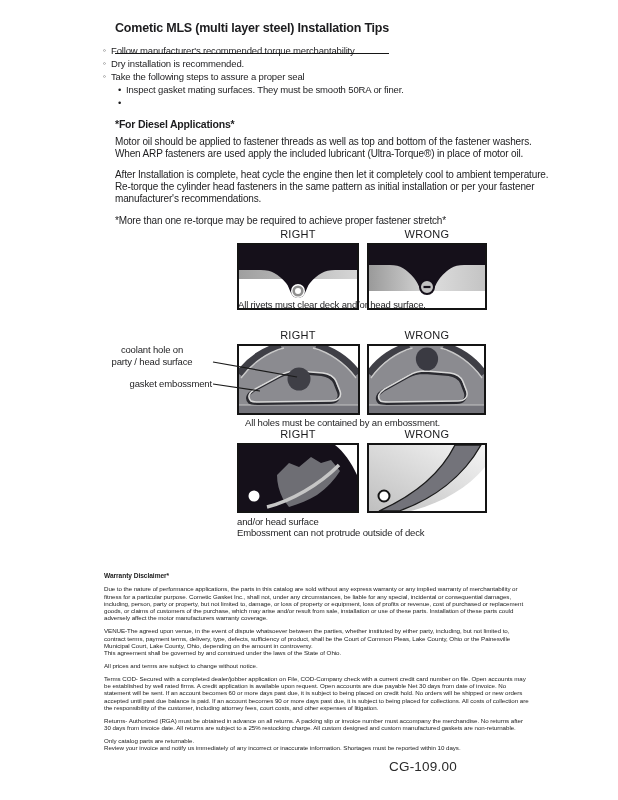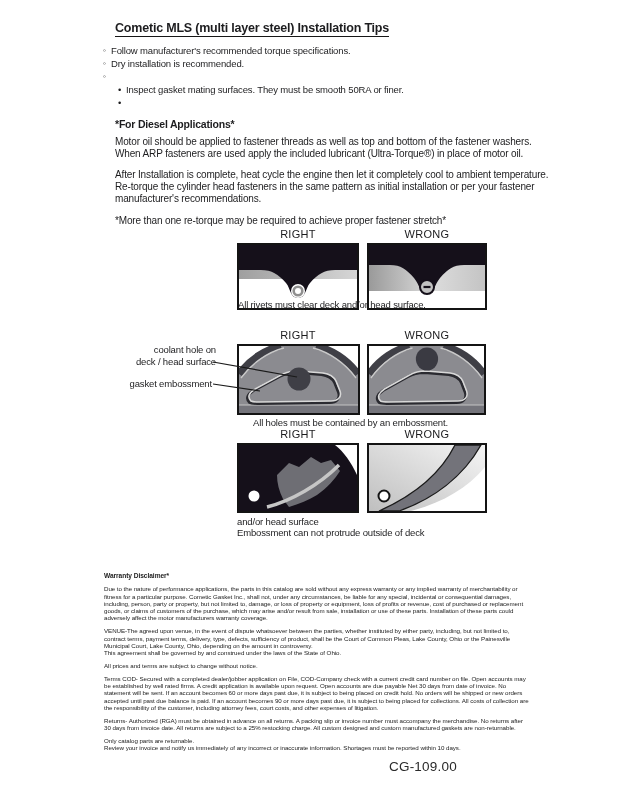--- a/index.html
+++ b/index.html
@@ -4,21 +4,21 @@
 <style>
   html,body{margin:0;padding:0;background:#fff;}
   .page{
     position:relative;width:618px;height:800px;background:#ffffff;
     font-family:"Liberation Sans",sans-serif;color:#1d1d1f;overflow:hidden;
   }
   .abs{position:absolute;}
   
   .title{
     left:115px;top:21px;font-size:12.5px;font-weight:bold;letter-spacing:-0.2px;
-    border-bottom:1.5px solid #161616;padding-bottom:1px;display:inline-block;
+    border-bottom:1.5px solid #161616;padding-bottom:18px;display:inline-block;
   }
   
   .tips{left:103px;top:44px;width:450px;font-size:9.5px;line-height:13px;letter-spacing:-0.15px;}
   .b-line{display:flex;}
   .b-mark{width:8px;flex:0 0 8px;font-size:8px;}
   .sb-line{display:flex;padding-left:15px;}
   .sb-mark{width:8px;flex:0 0 8px;}
   
   .diesel-h{left:115px;top:118px;font-size:10.5px;font-weight:bold;letter-spacing:-0.2px;}
   .para{font-size:10px;line-height:12px;letter-spacing:-0.15px;}
@@ -33,53 +33,54 @@
   .dbox{position:absolute;border:2px solid #141414;background:#fff;box-sizing:border-box;}
   .dbox svg{display:block;width:100%;height:100%;}
   .b1r{left:237px;top:243px;width:122px;height:67px;}
   .b1w{left:367px;top:243px;width:120px;height:67px;}
   .b2r{left:237px;top:344px;width:123px;height:71px;}
   .b2w{left:367px;top:344px;width:119px;height:71px;}
   .b3r{left:237px;top:443px;width:122px;height:70px;}
   .b3w{left:367px;top:443px;width:120px;height:70px;}
   .caption{font-size:9.5px;letter-spacing:-0.15px;line-height:11px;}
   .cap1{left:238px;top:299px;}
-  .cap2{left:245px;top:417px;margin-left:8px;}
+  .cap2{left:245px;top:417px;}
   .cap3{left:237px;top:516px;width:230px;}
   
   .callout{font-size:9.5px;letter-spacing:-0.15px;line-height:11.5px;text-align:right;}
-  .co1{left:104px;top:344px;width:112px;}
+  .co1{left:96px;top:344px;width:112px;text-align:center;}
   .co2{left:88px;top:378px;width:124px;}
   .leader{left:205px;top:355px;width:110px;height:45px;z-index:5;pointer-events:none;overflow:visible;}
   
   .legal{left:104px;top:572px;width:426px;font-size:6.2px;line-height:7.3px;letter-spacing:-0.05px;color:#222;}
   .legal .hd{font-weight:bold;font-size:6.6px;margin:0 0 6px 0;}
   .legal p{margin:0 0 5.5px 0;}
   .legal .tight{margin:0;}
   
   .footer{left:389px;top:759px;font-size:13.5px;letter-spacing:0.2px;color:#2a2a2a;}
 </style>
 </head>
 <body>
 
 <div class="page">
 
   <div class="abs title">Cometic MLS (multi layer steel) Installation Tips</div>
 
   <div class="abs tips">
     <div class="b-line">
       <span class="b-mark">◦</span>
-      <span>Follow manufacturer's recommended torque specifications.</span>
+      <span>Follow manufacturer's recommended torque merchantability.</span>
     </div>
     <div class="b-line">
       <span class="b-mark">◦</span>
       <span>Dry installation is recommended.</span>
     </div>
     <div class="b-line">
       <span class="b-mark">◦</span>
+      <span>Take the following steps to assure a proper seal</span>
     </div>
     <div class="sb-line">
       <span class="sb-mark">•</span>
       <span>Inspect gasket mating surfaces.  They must be smooth 50RA or finer.</span>
     </div>
     <div class="sb-line">
       <span class="sb-mark">•</span>
     </div>
   </div>
 
@@ -124,21 +125,21 @@
     </svg>
   </div>
   <div class="abs caption cap1">All rivets must clear deck and/or head surface.</div>
 
   <div class="abs row-labels labels2">
     <span class="rl">RIGHT</span>
     <span class="rl2">WRONG</span>
   </div>
   <div class="abs callout co1">
     <div>coolant hole on</div>
-    <div>deck / head surface</div>
+    <div>party / head surface</div>
   </div>
   <div class="abs callout co2">gasket embossment</div>
   <div class="abs dbox b2r">
     <svg viewBox="0 0 119 67" preserveAspectRatio="none">
       <rect width="119" height="67" fill="#8b8b90"></rect>
       <path d="M0,0 H42 C27,3 11,13 0,28 Z" fill="#ffffff"></path>
       <path d="M119,0 H77 C92,3 108,13 119,28 Z" fill="#ffffff"></path>
       <path d="M0,28 C11,13 27,3 42,0" stroke="#3f3f46" stroke-width="7" fill="none"></path>
       <path d="M119,28 C108,13 92,3 77,0" stroke="#3f3f46" stroke-width="7" fill="none"></path>
       <path d="M2,32 C13,17 29,6 45,2" stroke="#c9c9c9" stroke-width="1.3" fill="none"></path>

